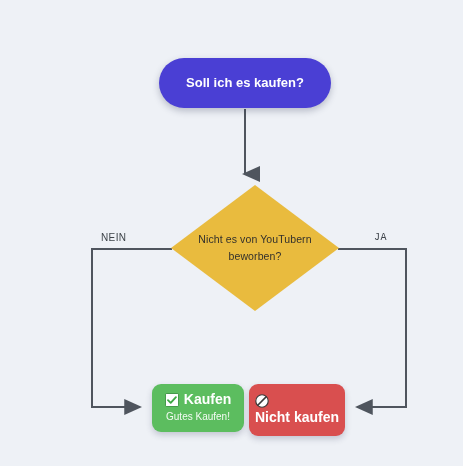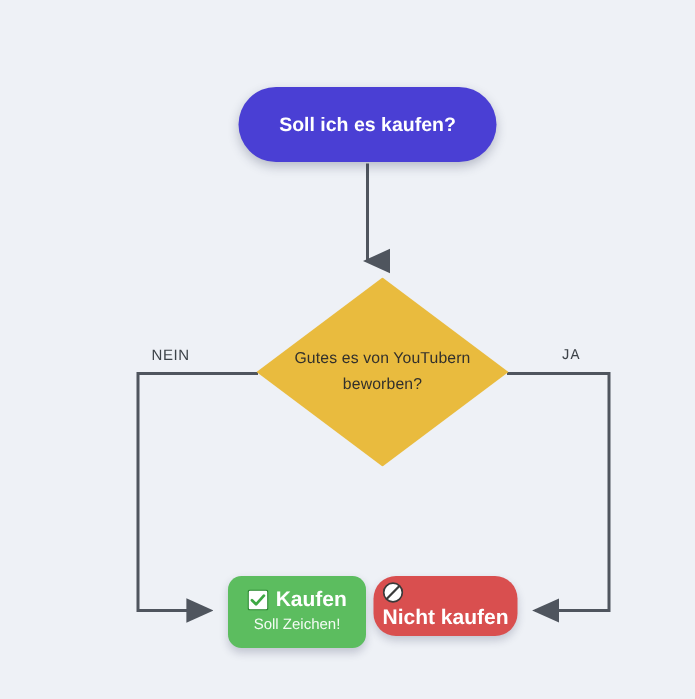--- a/index.html
+++ b/index.html
@@ -98,24 +98,23 @@
     top: 368px;
     width: 92px;
     height: 48px;
     background: #5cbd5f;
     padding: 4px 6px 5px;
   }
   .node-no {
     left: 249px;
     top: 368px;
     width: 96px;
-    height: 40px;
+    height: 52px;
     background: #d94f4f;
     padding: 4px 6px 5px;
-    border-radius: 15px;
   }
   .outcome-head {
     display: flex;
     align-items: center;
     justify-content: flex-start;
     gap: 5px;
     font-size: 14px;
     font-weight: bold;
     line-height: 1.2;
   }
@@ -184,35 +183,35 @@
       <path d="M 338 233 L 406 233 L 406 391 L 357 391" fill="none" stroke="#4f555e" stroke-width="2" stroke-linejoin="miter" marker-end="url(#arrow-left)"></path>
     </g>
   </svg>
 
   <div class="node-start">Soll ich es kaufen?</div>
 
   <div class="node-decision-wrap">
     <svg class="node-decision-shape" viewBox="0 0 168 126" width="168" height="126" xmlns="http://www.w3.org/2000/svg">
       <polygon points="84,0 168,63 84,126 0,63" fill="#e9bb3e"></polygon>
     </svg>
-    <div class="node-decision-label">Gutes es von YouTubern beworben?</div>
+    <div class="node-decision-label">Nicht es von YouTubern beworben?</div>
   </div>
 
   <div class="edge-label edge-label-nein">NEIN</div>
   <div class="edge-label edge-label-ja">JA</div>
 
   <div class="node-outcome node-yes">
     <div class="outcome-head">
       <svg class="icon-check" viewBox="0 0 16 16" xmlns="http://www.w3.org/2000/svg">
         <rect x="0.5" y="0.5" width="15" height="15" rx="1.5" fill="#ffffff" stroke="#2f8a35" stroke-width="1"></rect>
         <path d="M 3.4 8.2 L 6.5 11.3 L 12.5 4.7" fill="none" stroke="#3ea844" stroke-width="2.1" stroke-linecap="round" stroke-linejoin="round"></path>
       </svg>
       <span>Kaufen</span>
     </div>
-    <div class="outcome-sub">Soll Zeichen!</div>
+    <div class="outcome-sub">Gutes Kaufen!</div>
   </div>
 
   <div class="node-outcome node-no">
     <div class="outcome-head">
       <svg class="icon-ban" viewBox="0 0 16 16" xmlns="http://www.w3.org/2000/svg">
         <circle cx="8" cy="8" r="7.1" fill="#ffffff" stroke="#3a3a3a" stroke-width="1.3"></circle>
         <line x1="3.3" y1="12.7" x2="12.7" y2="3.3" stroke="#3a3a3a" stroke-width="1.7" stroke-linecap="round"></line>
       </svg>
       <span>Nicht kaufen</span>
     </div>

